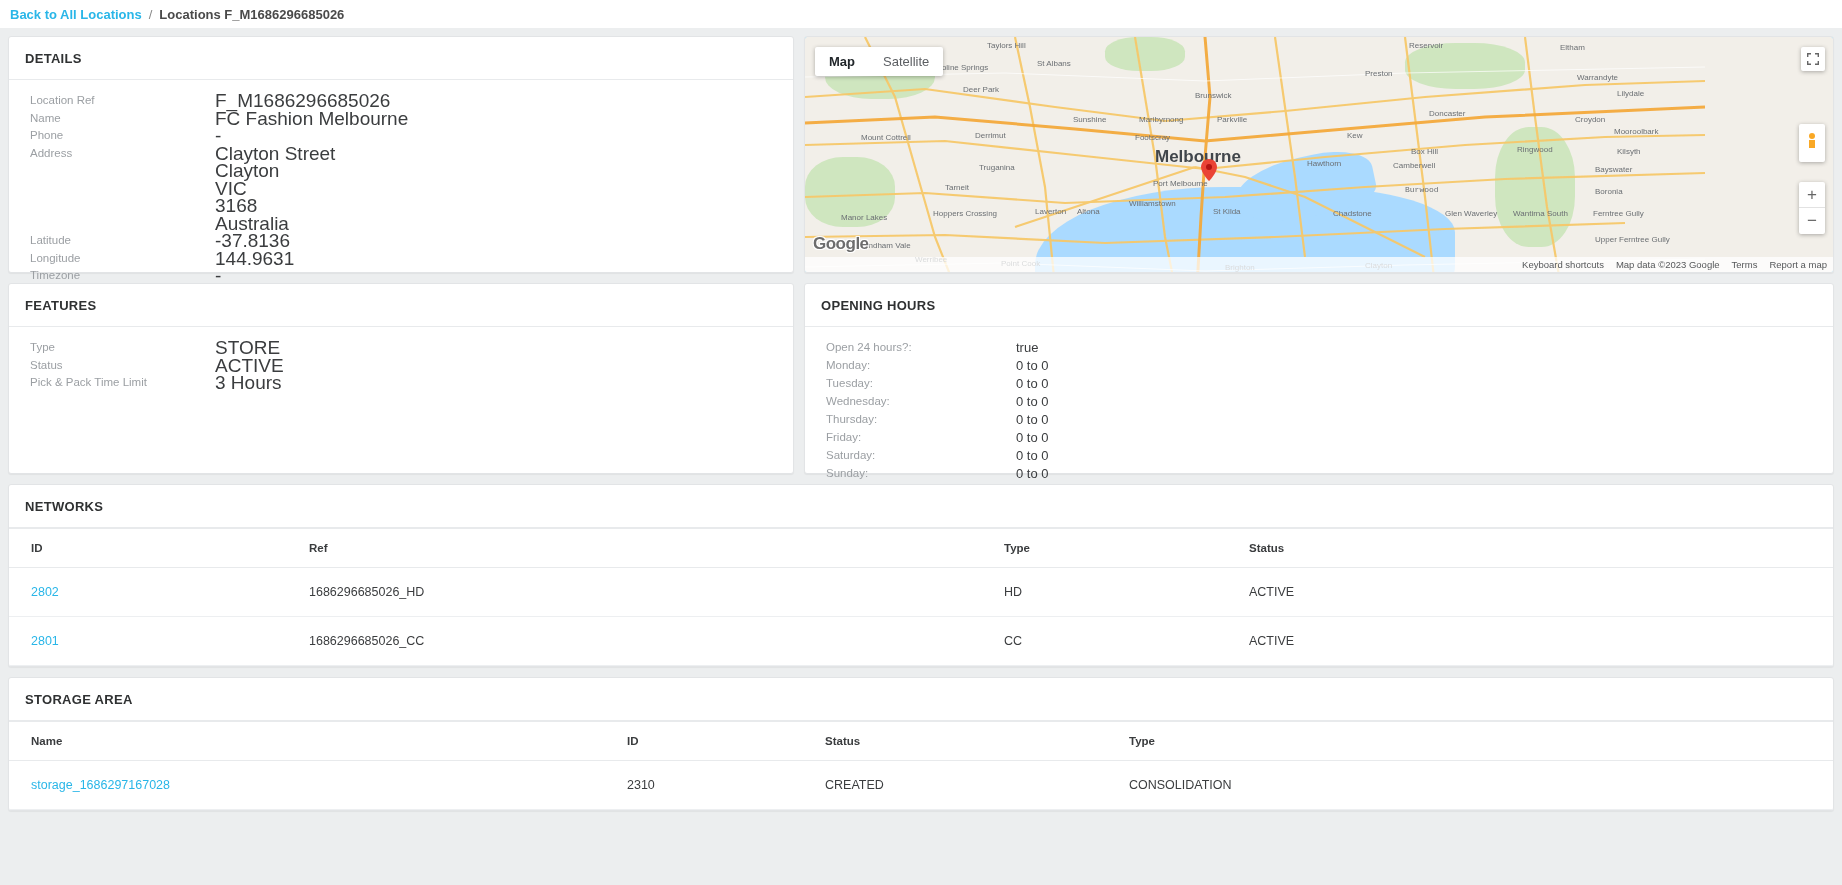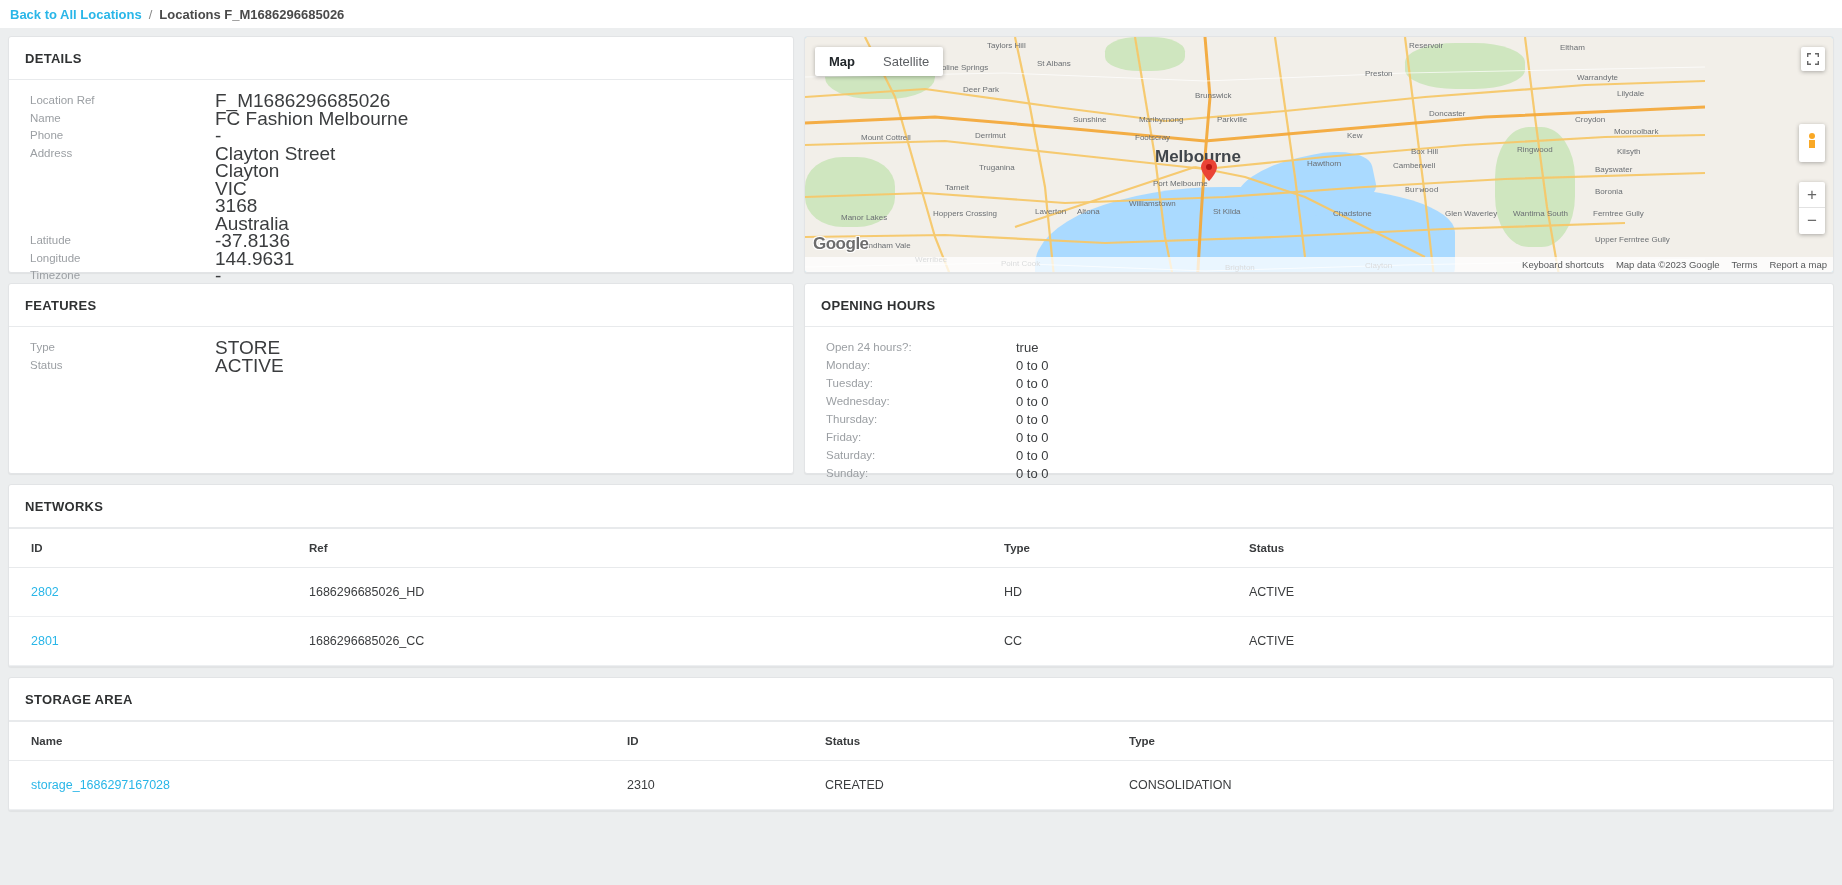--- a/index.html
+++ b/index.html
@@ -380,20 +380,24 @@
         <div class="card-title">FEATURES</div>
         <div class="card-body" id="features-body">
             <div class="kv">
               <div class="k">Type</div>
               <div class="v">STORE</div>
             </div>
             <div class="kv">
               <div class="k">Status</div>
               <div class="v">ACTIVE</div>
             </div>
+            <div class="kv">
+              <div class="k">Pick &amp; Pack Time Limit</div>
+              <div class="v">3 Hours</div>
+            </div>
           </div>
       </div>
     </div>
     <div class="col-right">
       <div class="card" id="hours-card">
         <div class="card-title">OPENING HOURS</div>
         <div class="card-body oh" id="hours-body">
             <div class="kv">
               <div class="k">Open 24 hours?:</div>
               <div class="v">true</div>

